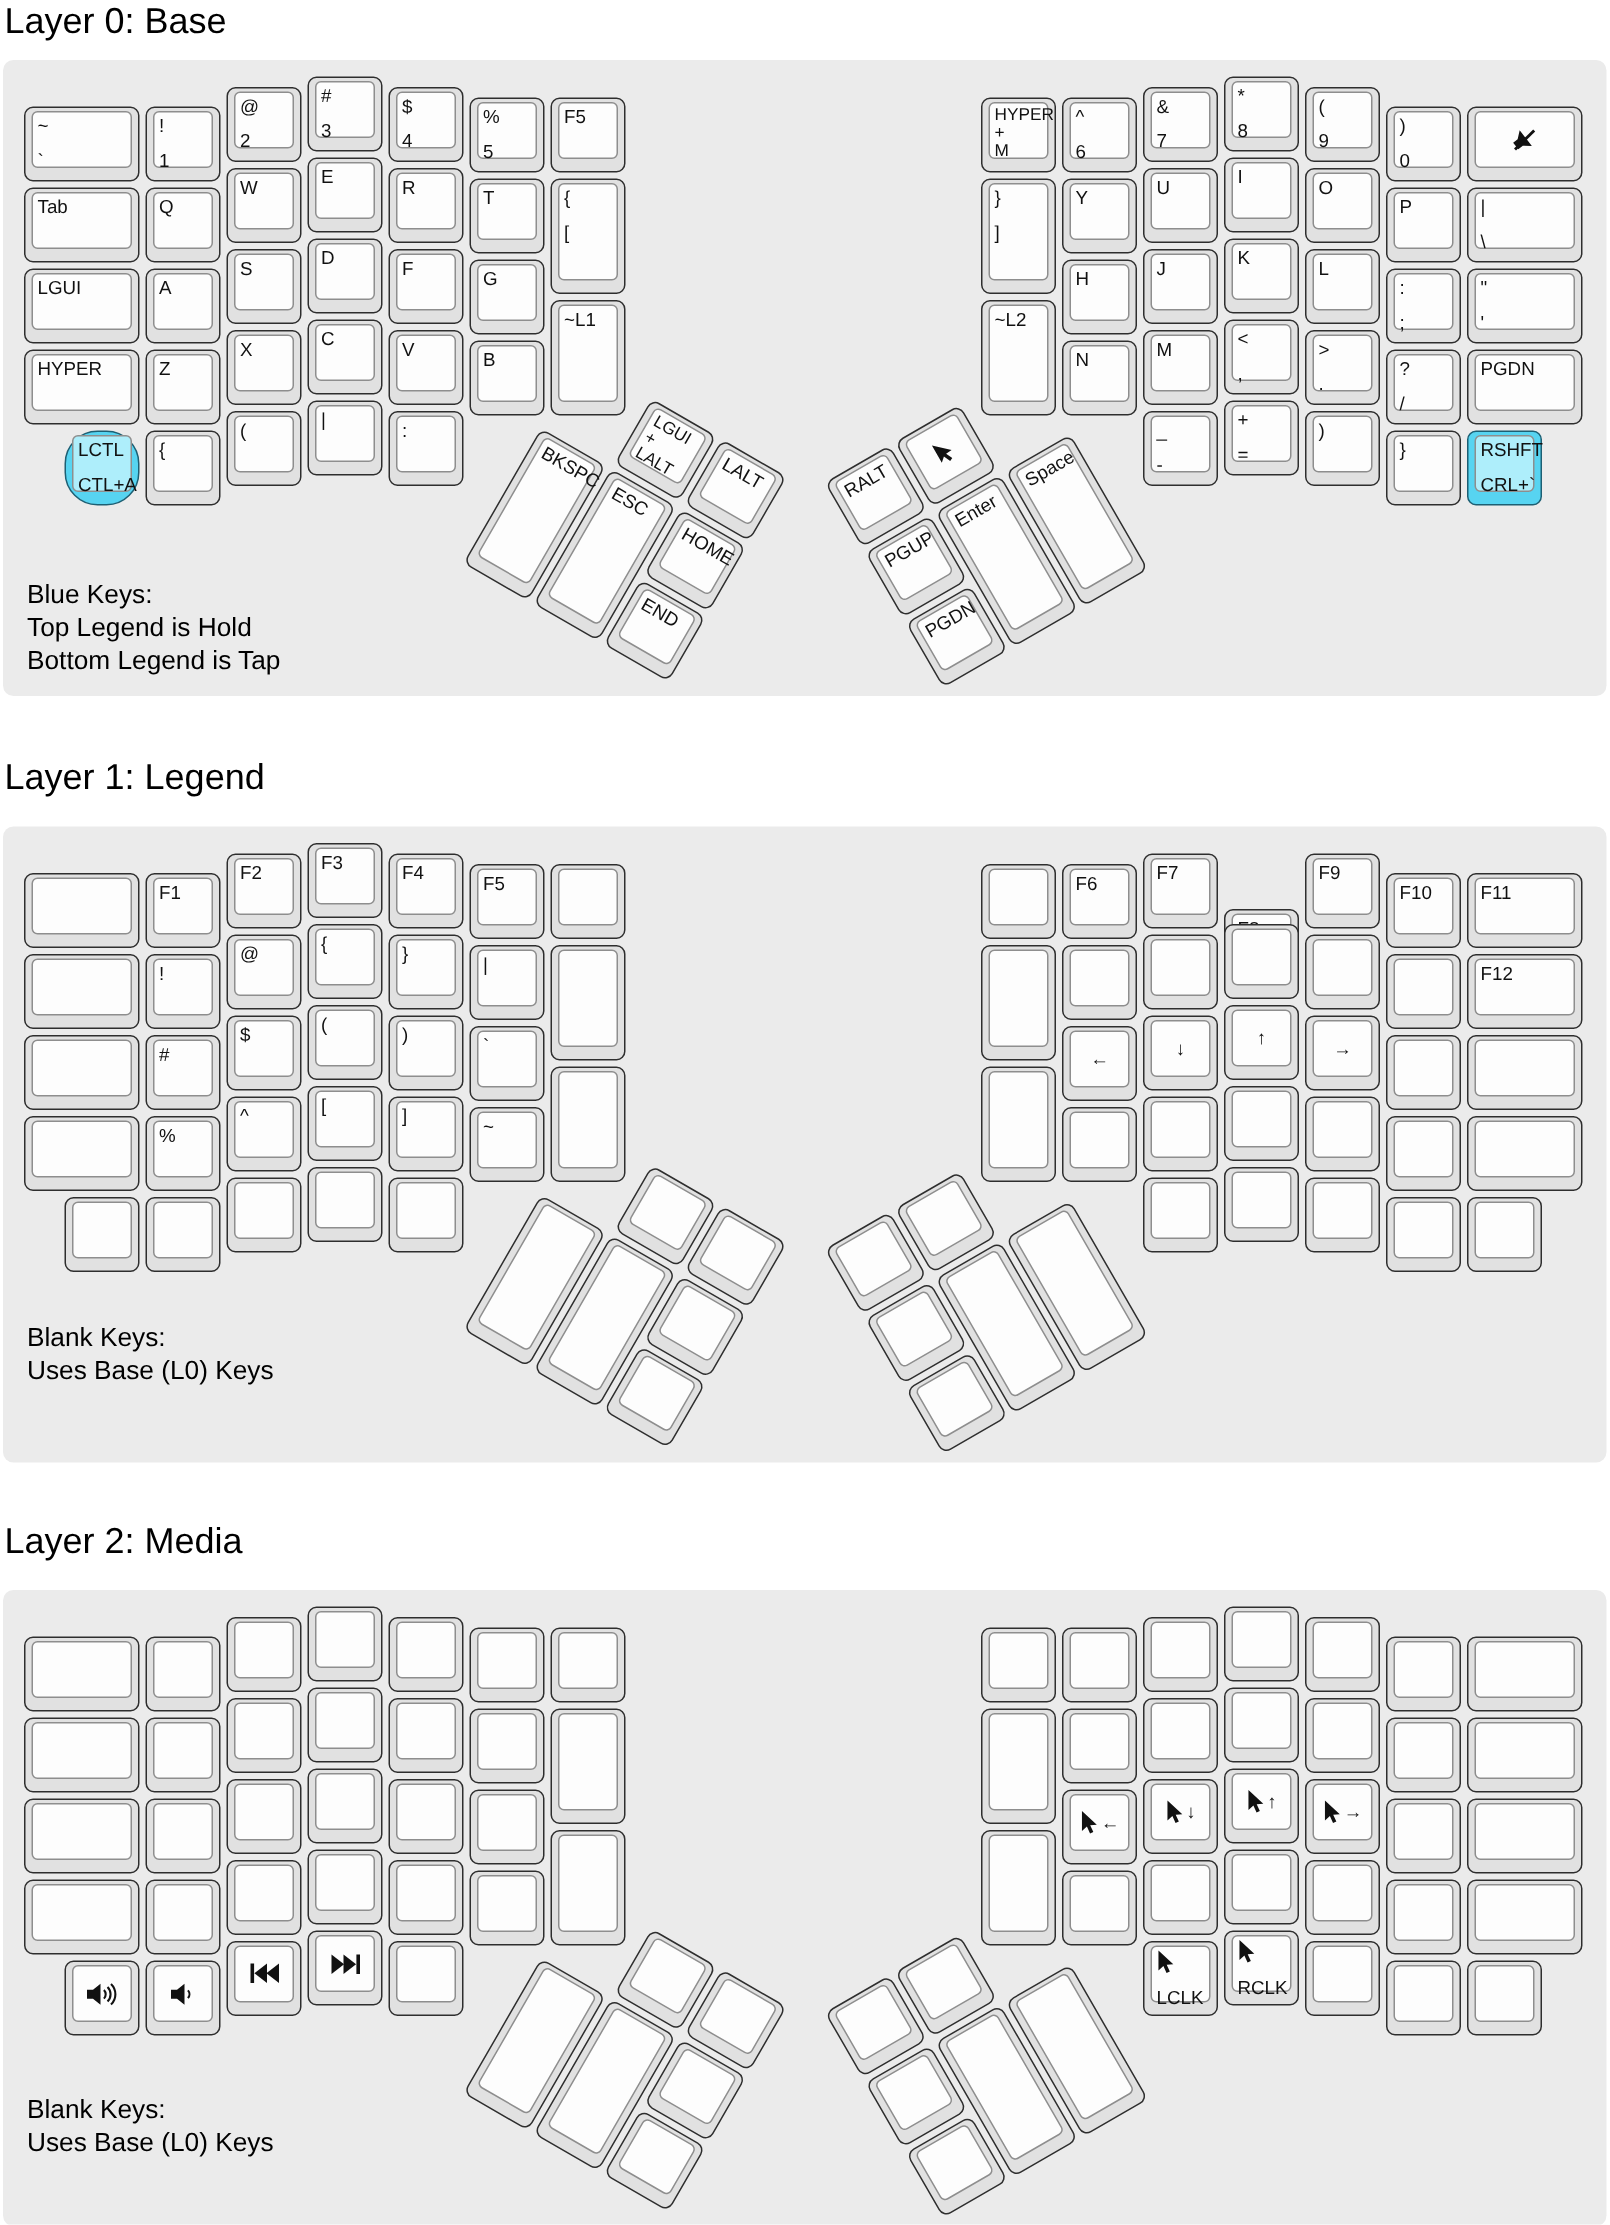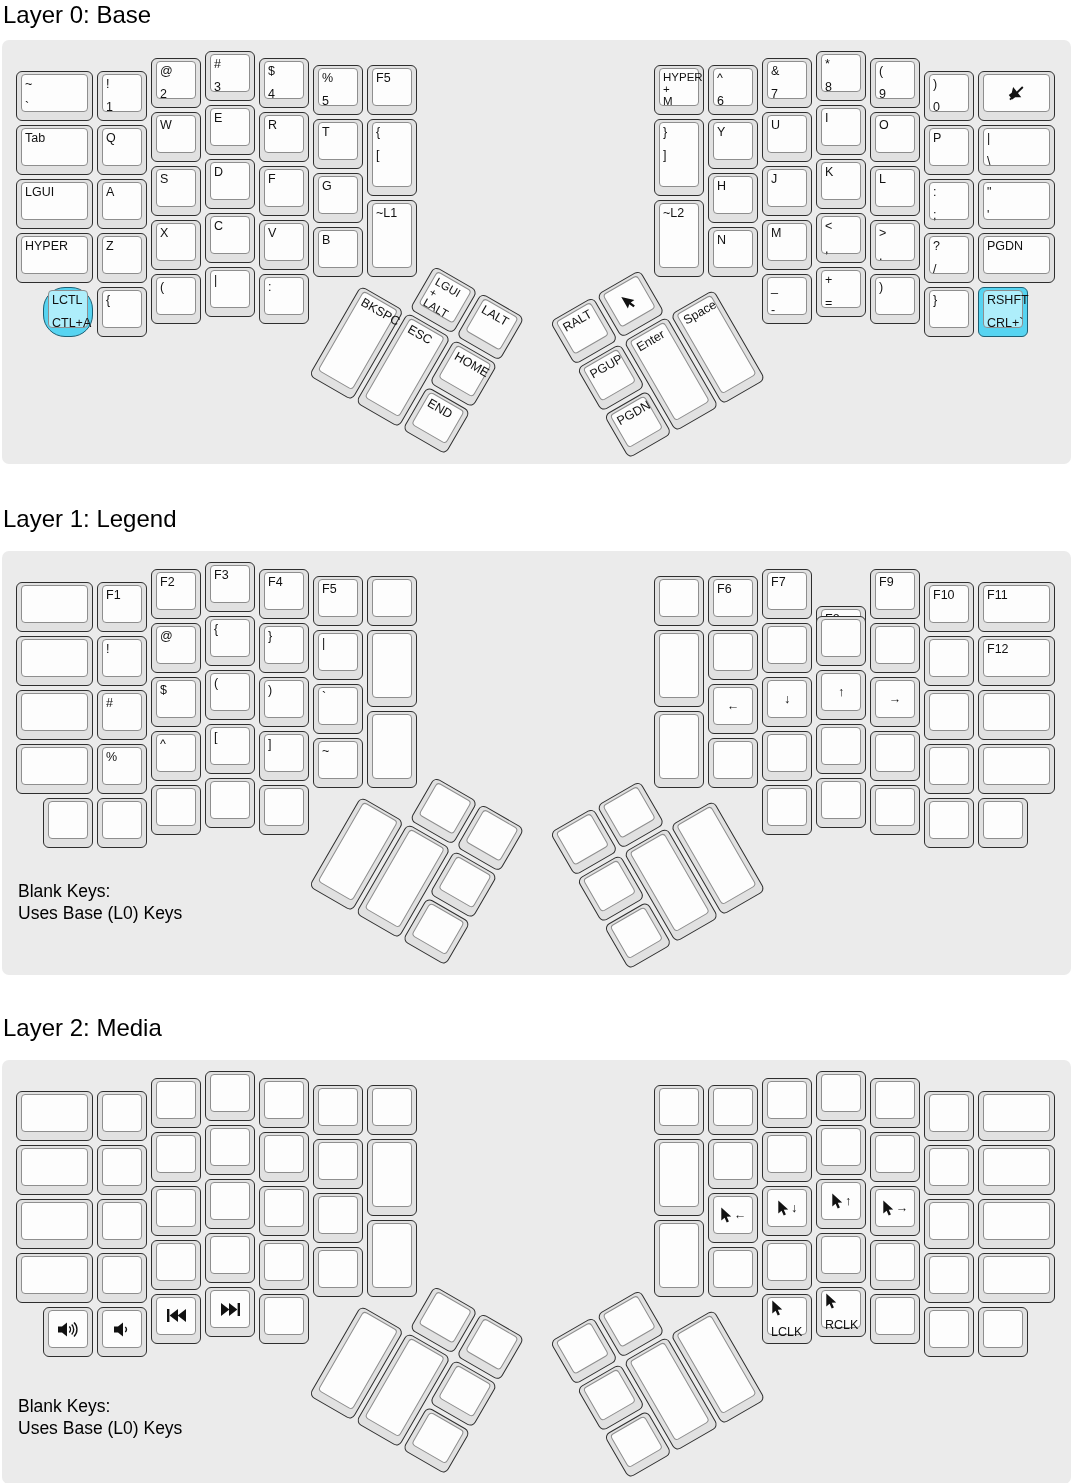--- a/index.html
+++ b/index.html
@@ -23,20 +23,25 @@
   .key .cap.center .line{margin-bottom:0;}
   .key.blue{border-color:#1d5f73;}
   .icon{display:inline-flex;align-items:center;}
   .icon svg{display:block;}
 </style>
 </head>
 <body>
 
 <div class="layer-title" style="top:4px">Layer 0: Base</div>
 <div class="panel" id="panel-0" style="top: 40px; background: rgb(235, 235, 235);">
+  <div class="caption" style="top:345px">
+    <div>Blue Keys:</div>
+    <div>Top Legend is Hold</div>
+    <div>Bottom Legend is Tap</div>
+  </div>
 <div class="half" style="left: 12px; top: 9px;">
       <div class="key" style="left: 2px; top: 22.25px; width: 77px; height: 50px;">
         <div class="cap">
           <div class="line">
             <span>~</span>
           </div>
           <div class="line">
             <span>`</span>
           </div>
         </div>

